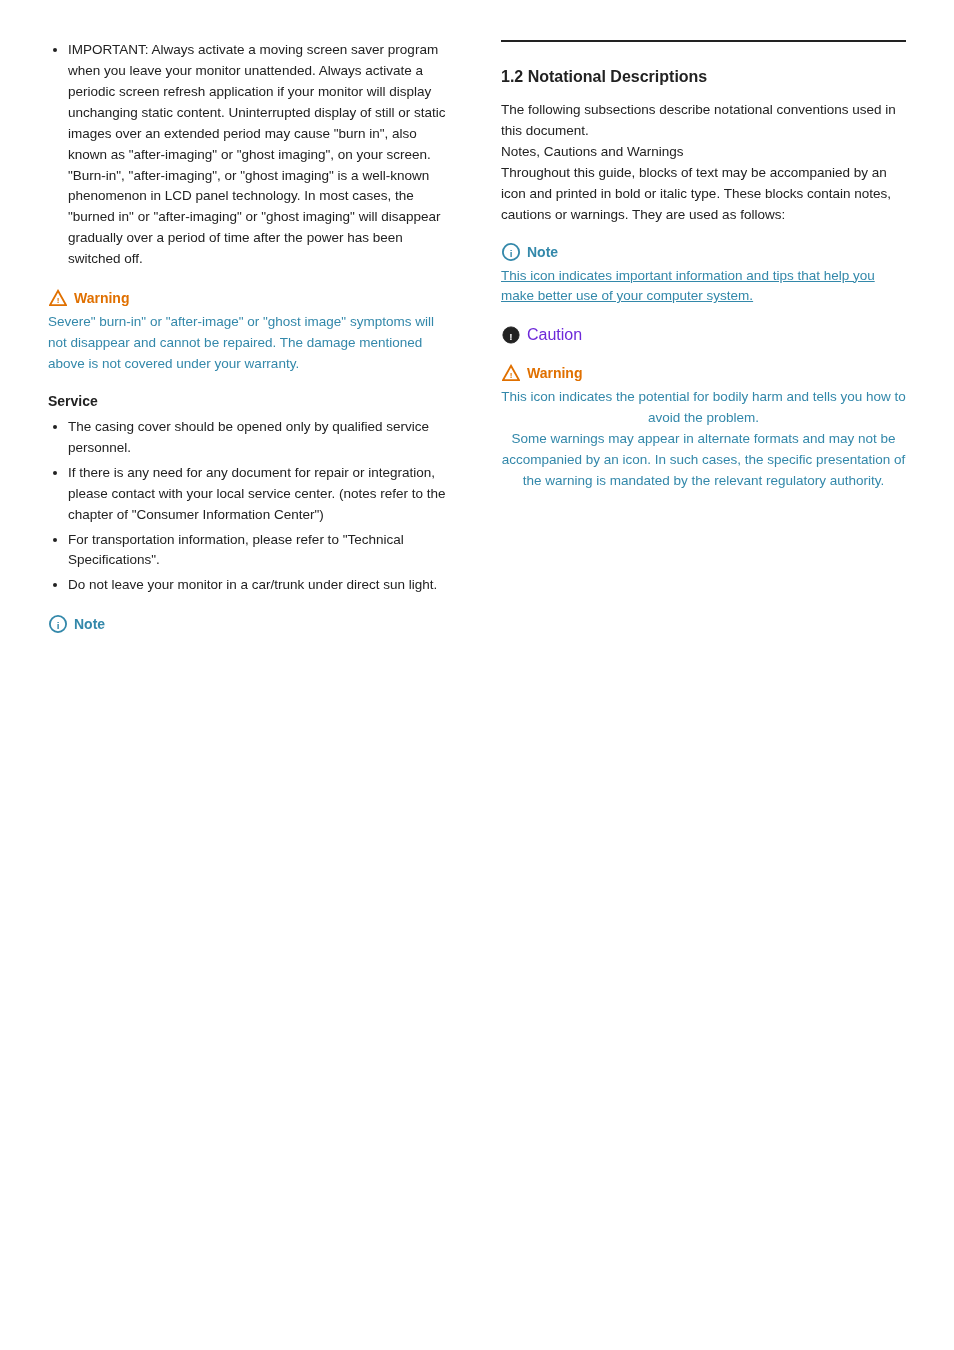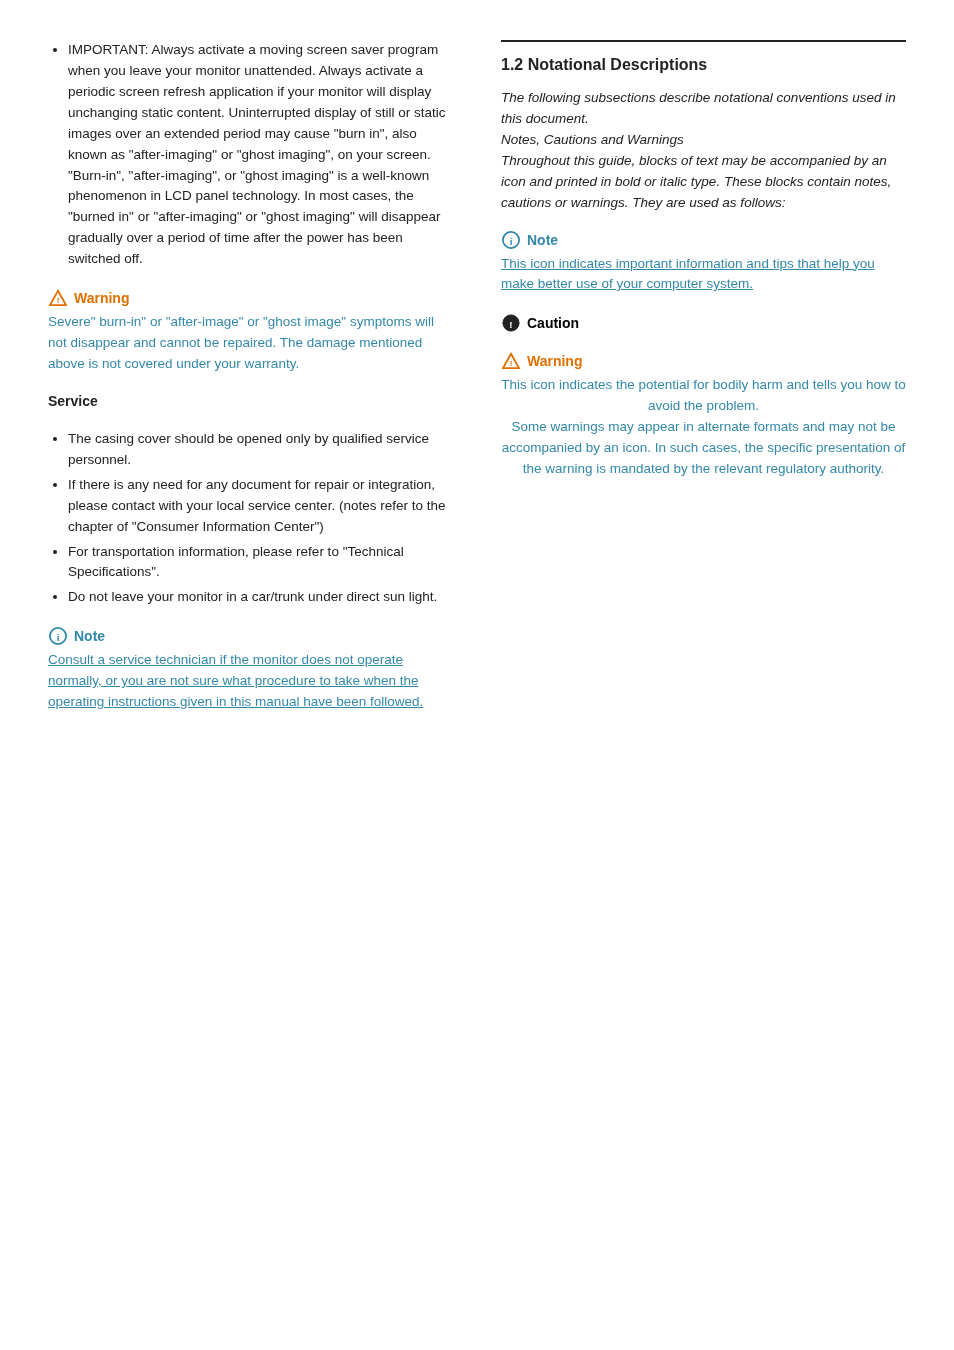--- a/index.html
+++ b/index.html
@@ -19,21 +19,21 @@
     }
     .left-col {
       flex: 1 1 0;
       max-width: 430px;
       padding-right: 16px;
     }
     .right-col {
       flex: 1 1 0;
       max-width: 430px;
       border-top: 2px solid #222;
-      padding-top: 12px;
+      padding-top: 24px;
     }
     .bullet-list {
       list-style: disc;
       padding-left: 20px;
       margin-bottom: 18px;
       line-height: 1.55;
     }
     .bullet-list li {
       margin-bottom: 4px;
     }
@@ -106,36 +106,35 @@
     }
     .caution-text {
       color: #3388aa;
       font-size: 13.5px;
       line-height: 1.55;
     }
     .section-title {
       font-weight: bold;
       font-size: 14px;
       color: #222;
-      margin-bottom: 20px;
+      margin-bottom: 8px;
       margin-top: 18px;
     }
     .right-section-title {
       font-size: 16px;
       font-weight: bold;
       color: #222;
       margin-bottom: 14px;
       margin-top: 2px;
     }
     .right-body {
       font-size: 13.5px;
       line-height: 1.55;
       color: #222;
       margin-bottom: 16px;
-      font-style: italic;
     }
     
     .tri-icon svg {
       width: 18px;
       height: 18px;
     }
     
     .circle-icon svg {
       width: 18px;
       height: 18px;
@@ -175,21 +174,20 @@
     <div class="note-box">
       <div class="note-header">
         <span class="note-icon circle-icon">
           <svg viewBox="0 0 20 20" xmlns="http://www.w3.org/2000/svg">
             <circle cx="10" cy="10" r="9" fill="none" stroke="#3388aa" stroke-width="2"></circle>
             <text x="10" y="15" text-anchor="middle" font-size="11" fill="#3388aa" font-weight="bold">i</text>
           </svg>
         </span>
         <span class="label" style="color:#3388aa;font-weight:bold;font-size:14px;">Note</span>
       </div>
-      <div class="note-text">Consult a service technician if the monitor does not operate normally, or you are not sure what procedure to take when the operating instructions given in this manual have been followed.</div>
     </div>
   </div>
 
   <div class="right-col">
     <div class="right-section-title">1.2 Notational Descriptions</div>
     <div class="right-body" style="white-space:pre-line;">The following subsections describe notational conventions used in this document.
 Notes, Cautions and Warnings
 Throughout this guide, blocks of text may be accompanied by an icon and printed in bold or italic type. These blocks contain notes, cautions or warnings. They are used as follows:</div>
 
     <div class="note-box">
@@ -206,21 +204,21 @@
     </div>
 
     <div class="caution-box">
       <div class="caution-header">
         <span class="warning-icon tri-icon">
           <svg viewBox="0 0 20 20" xmlns="http://www.w3.org/2000/svg">
             <circle cx="10" cy="10" r="9" fill="#222" stroke="#222" stroke-width="1"></circle>
             <text x="10" y="15" text-anchor="middle" font-size="11" fill="#fff" font-weight="bold">!</text>
           </svg>
         </span>
-        <span class="label" style="font-weight:bold;font-size:14px;color:#000000;">Caution</span>
+        <span class="label" style="font-weight:normal;font-size:16px;color:#6d28d9;">Caution</span>
       </div>
     </div>
 
     <div class="warning-box">
       <div class="warning-header">
         <span class="warning-icon tri-icon">
           <svg viewBox="0 0 20 20" xmlns="http://www.w3.org/2000/svg">
             <polygon points="10,2 19,18 1,18" fill="none" stroke="#e07000" stroke-width="2"></polygon>
             <text x="10" y="16" text-anchor="middle" font-size="9" fill="#e07000" font-weight="bold">!</text>
           </svg>

